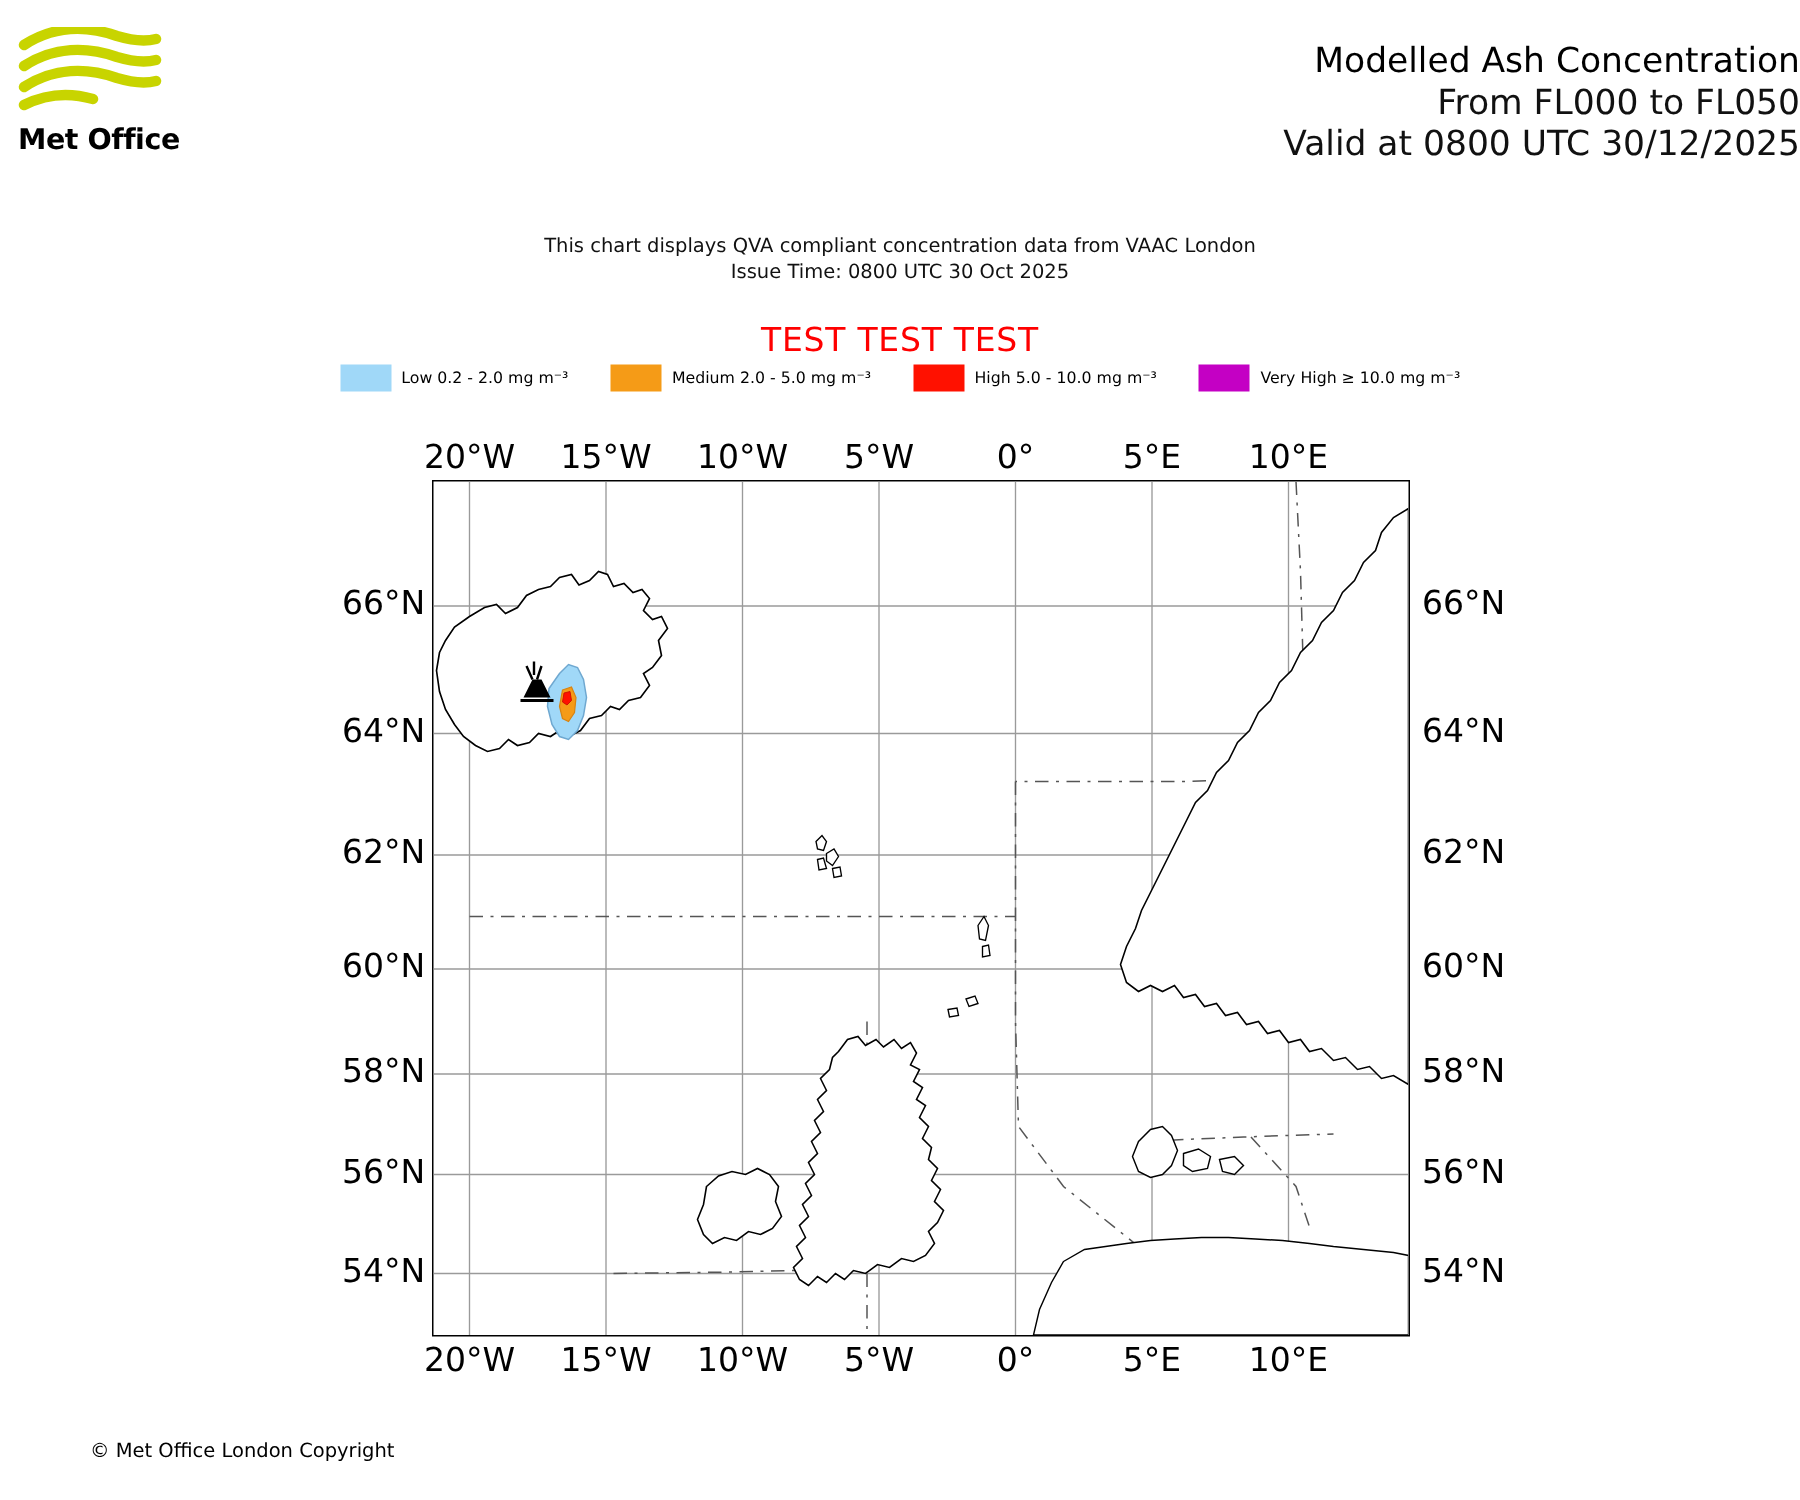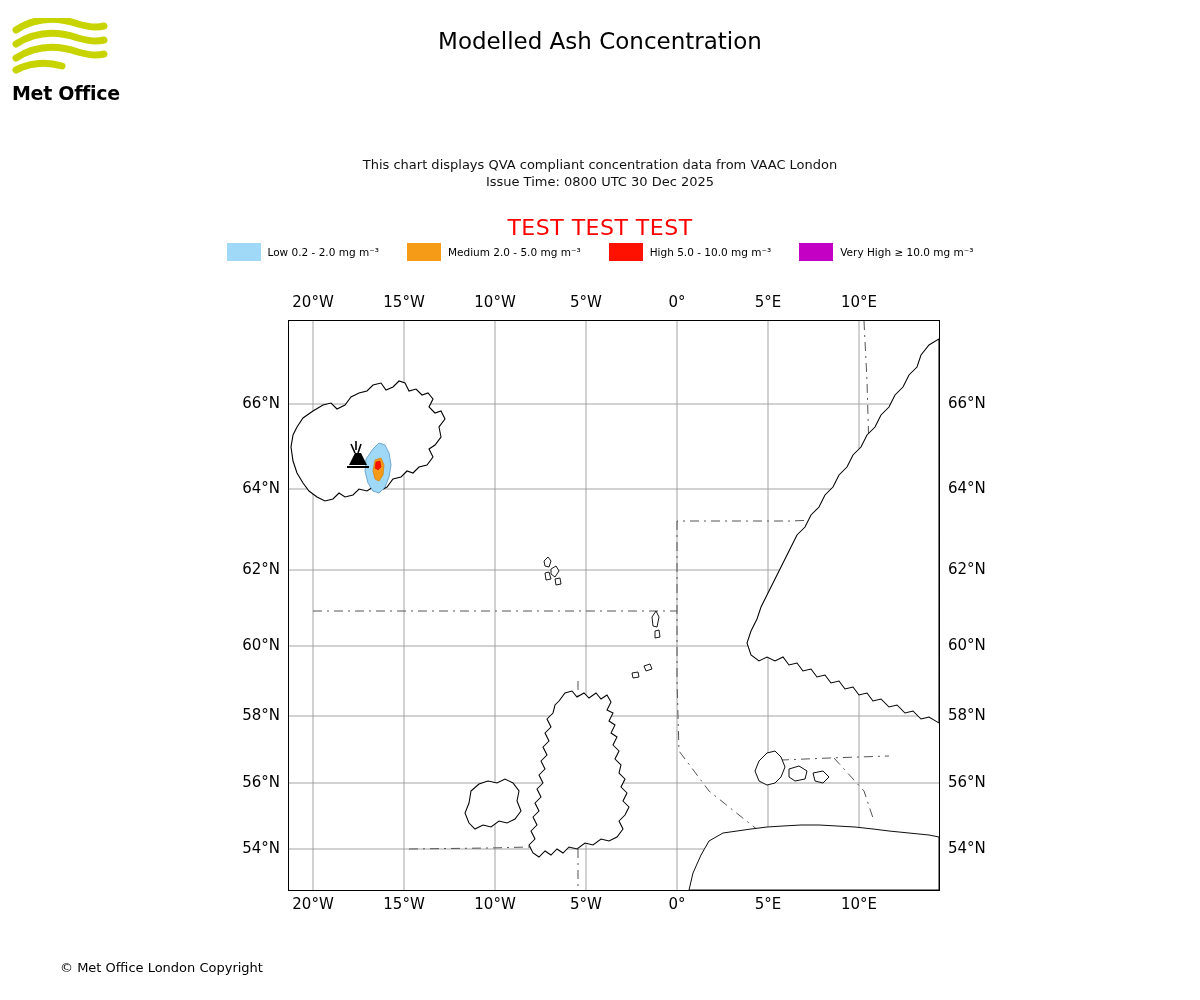--- a/index.html
+++ b/index.html
@@ -33,21 +33,21 @@
     letter-spacing: -0.3px;
     color: #000;
   }
 
   
   #title-block {
     position: absolute;
     left: 0;
     top: 26px;
     width: 1200px;
-    text-align: center;
+    text-align: right;
   }
   #title-block .t-line {
     font-size: 23px;
     line-height: 27px;
     color: #111;
   }
   #title-block .t-main {
     font-size: 23px;
     line-height: 30px;
   }
@@ -112,21 +112,21 @@
     border: 1px solid #000;
     box-sizing: border-box;
     overflow: hidden;
     background: #ffffff;
   }
   #map-svg { display: block; }
 
   
   .axis-label {
     position: absolute;
-    font-size: 15px;
+    font-size: 22px;
     color: #000;
     white-space: nowrap;
   }
   .lon-top { transform: translateX(-50%); }
   .lon-bottom { transform: translateX(-50%); }
   .lat-left { transform: translateY(-50%); text-align: right; }
   .lat-right { transform: translateY(-50%); text-align: left; }
 
   
   #footer {
@@ -147,25 +147,27 @@
       <path d="M4,26 C24,13 46,13 66,20 C76,23 84,24 92,22"></path>
       <path d="M4,40 C24,27 46,27 66,34 C76,37 84,38 92,36"></path>
       <path d="M4,52 C20,44 36,44 50,48"></path>
     </g>
   </svg>
   <div class="logo-text">Met Office</div>
 </div>
 
 <div id="title-block">
   <div class="t-main">Modelled Ash Concentration</div>
+  <div class="t-line">From FL000 to FL050</div>
+  <div class="t-line">Valid at 0800 UTC 30/12/2025</div>
 </div>
 
 <div id="subtitle-block">
   <div class="s-line">This chart displays QVA compliant concentration data from VAAC London</div>
-  <div class="s-line">Issue Time: 0800 UTC 30 Dec 2025</div>
+  <div class="s-line">Issue Time: 0800 UTC 30 Oct 2025</div>
 </div>
 
 <div id="test-banner">TEST TEST TEST</div>
 
 <div id="legend">
   <div class="leg-item">
     <span class="swatch" style="background:#a0d8f8"></span>
     <span class="leg-label">Low 0.2 - 2.0 mg m⁻³</span>
   </div>
   <div class="leg-item">

